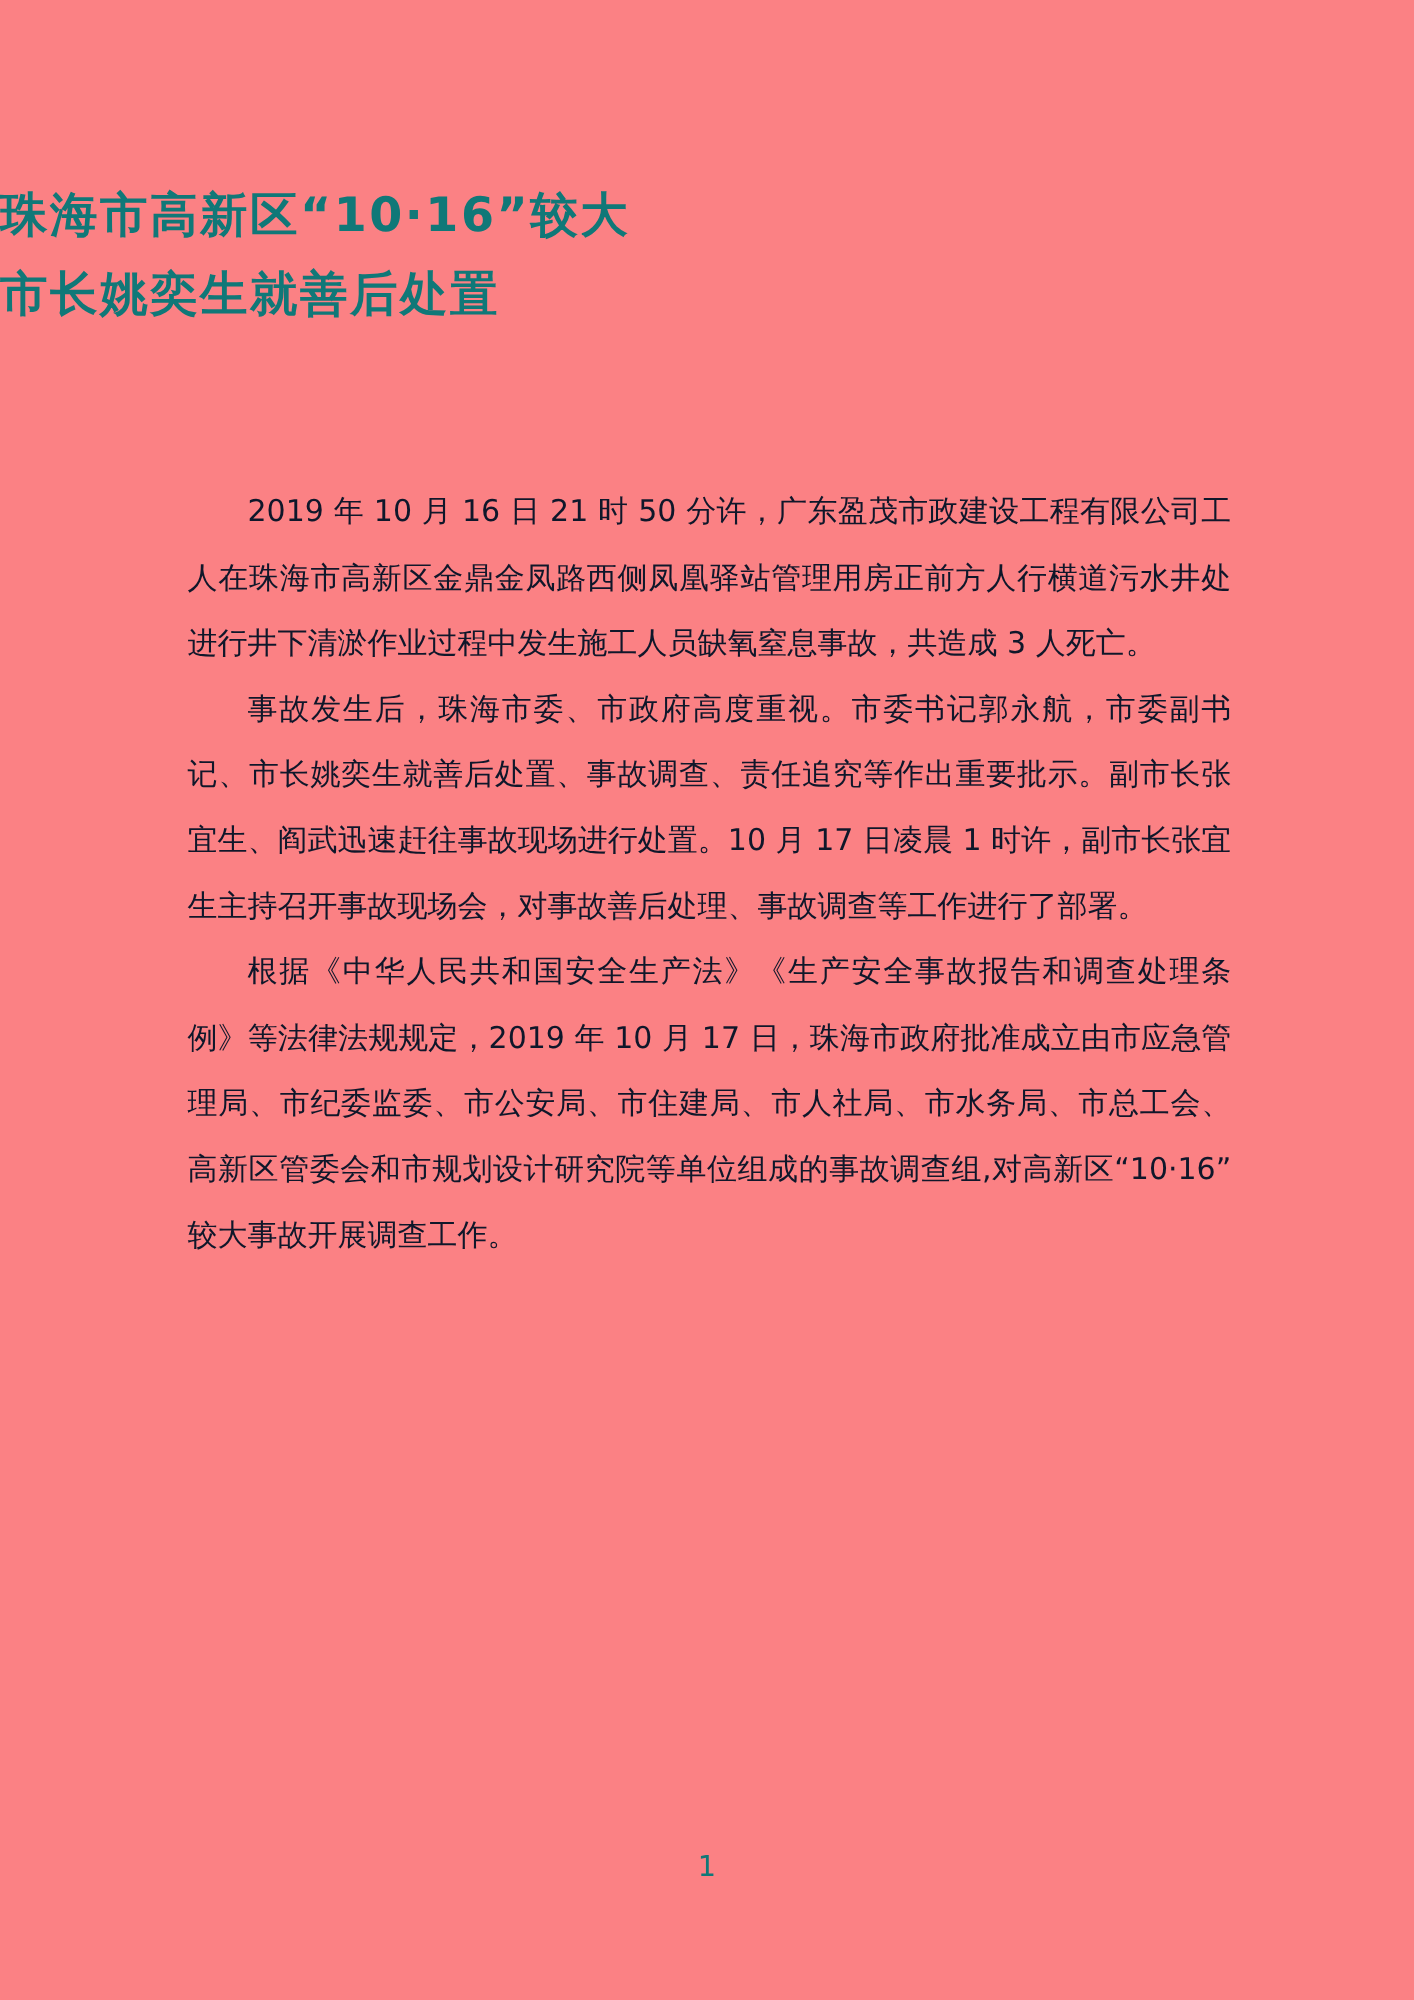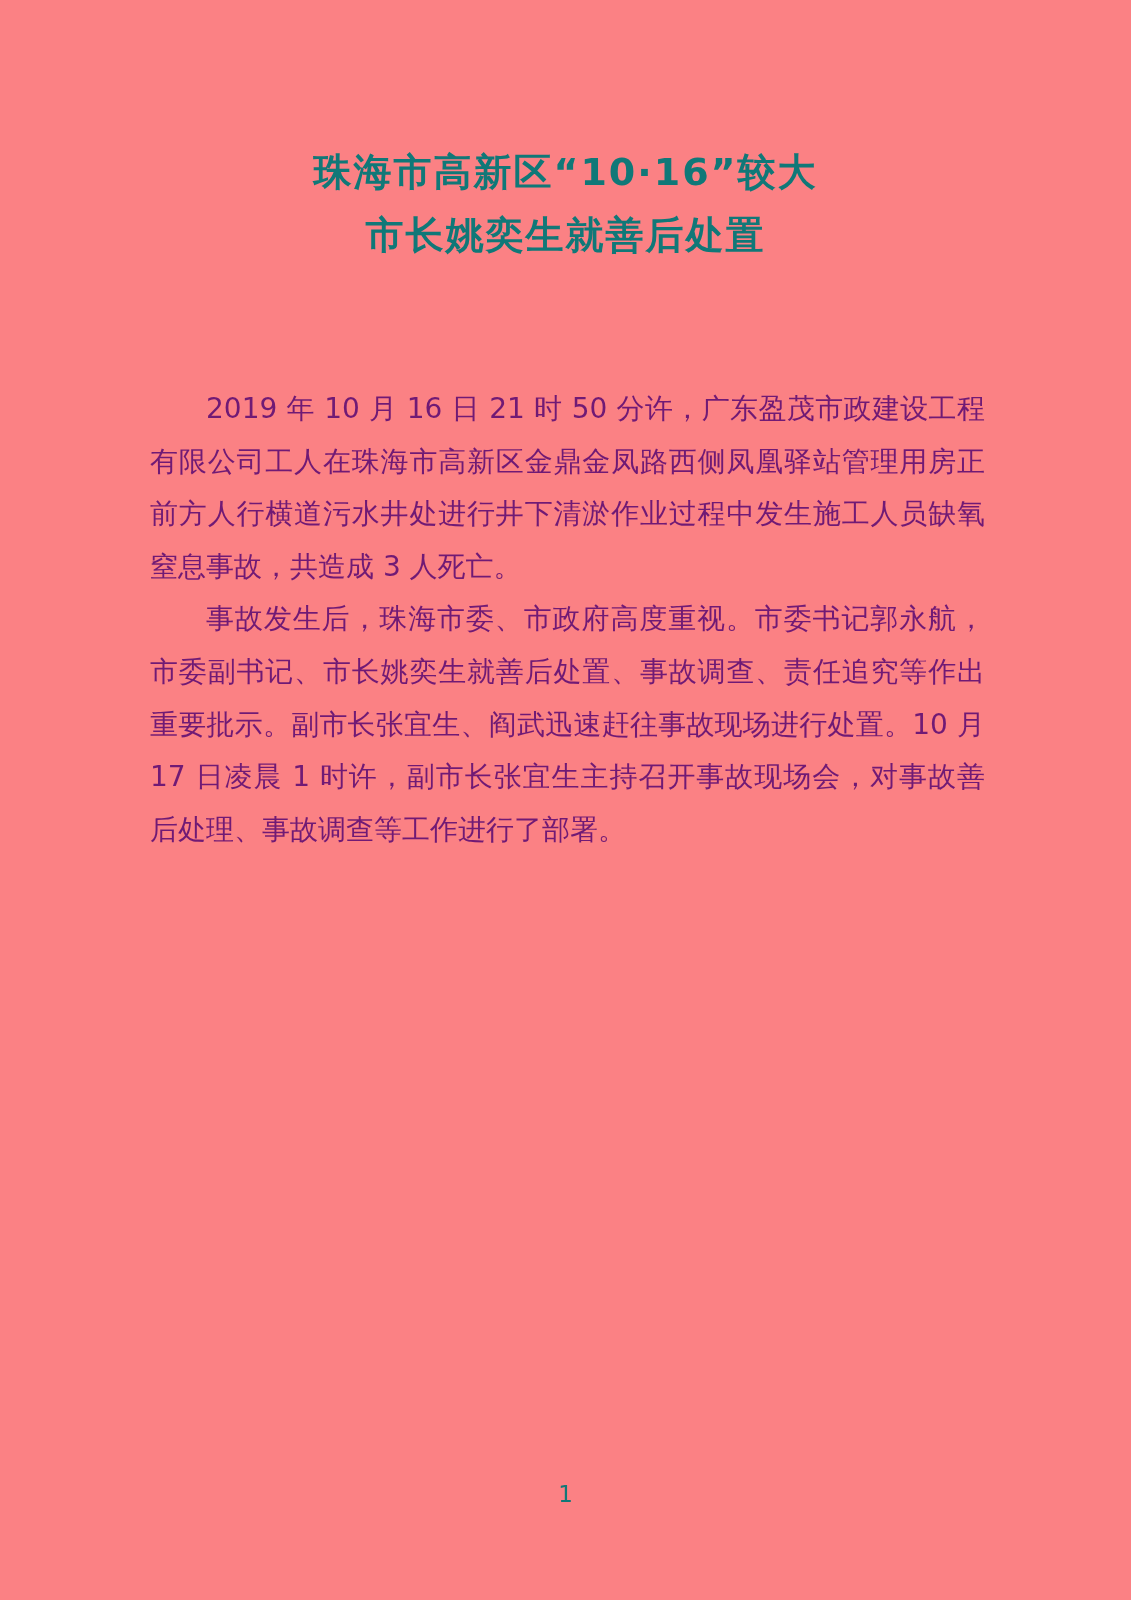--- a/index.html
+++ b/index.html
@@ -14,31 +14,30 @@
     position: relative;
     width: 1131px;
     height: 1600px;
     margin: 0 auto;
     background: #fb8184;
     overflow: hidden;
     box-sizing: border-box;
   }
   .title-block {
     margin-top: 141px;
-    text-align: center;
     color: #107878;
     font-weight: bold;
     font-size: 38px;
     line-height: 63px;
     letter-spacing: 2px;
   }
   .body-block {
     margin: 116px 146px 0 150px;
-    color: #701a75;
-    font-size: 28px;
+    color: #0f172a;
+    font-size: 24px;
     line-height: 52.6px;
     text-align: justify;
     text-justify: inter-ideograph;
   }
   .body-block p {
     margin: 0;
     padding: 0;
     text-indent: 2em;
   }
   .page-number {
@@ -58,17 +57,18 @@
 <div class="page">
 
   <div class="title-block">
     <div>珠海市高新区“10·16”较大</div>
     <div>市长姚奕生就善后处置</div>
   </div>
 
   <div class="body-block">
     <p>2019 年 10 月 16 日 21 时 50 分许，广东盈茂市政建设工程有限公司工人在珠海市高新区金鼎金凤路西侧凤凰驿站管理用房正前方人行横道污水井处进行井下清淤作业过程中发生施工人员缺氧窒息事故，共造成 3 人死亡。</p>
     <p>事故发生后，珠海市委、市政府高度重视。市委书记郭永航，市委副书记、市长姚奕生就善后处置、事故调查、责任追究等作出重要批示。副市长张宜生、阎武迅速赶往事故现场进行处置。10 月 17 日凌晨 1 时许，副市长张宜生主持召开事故现场会，对事故善后处理、事故调查等工作进行了部署。</p>
+    <p>根据《中华人民共和国安全生产法》《生产安全事故报告和调查处理条例》等法律法规规定，2019 年 10 月 17 日，珠海市政府批准成立由市应急管理局、市纪委监委、市公安局、市住建局、市人社局、市水务局、市总工会、高新区管委会和市规划设计研究院等单位组成的事故调查组,对高新区“10·16”较大事故开展调查工作。</p>
   </div>
 
   <div class="page-number">1</div>
 
 </div>
 
 </body></html>

